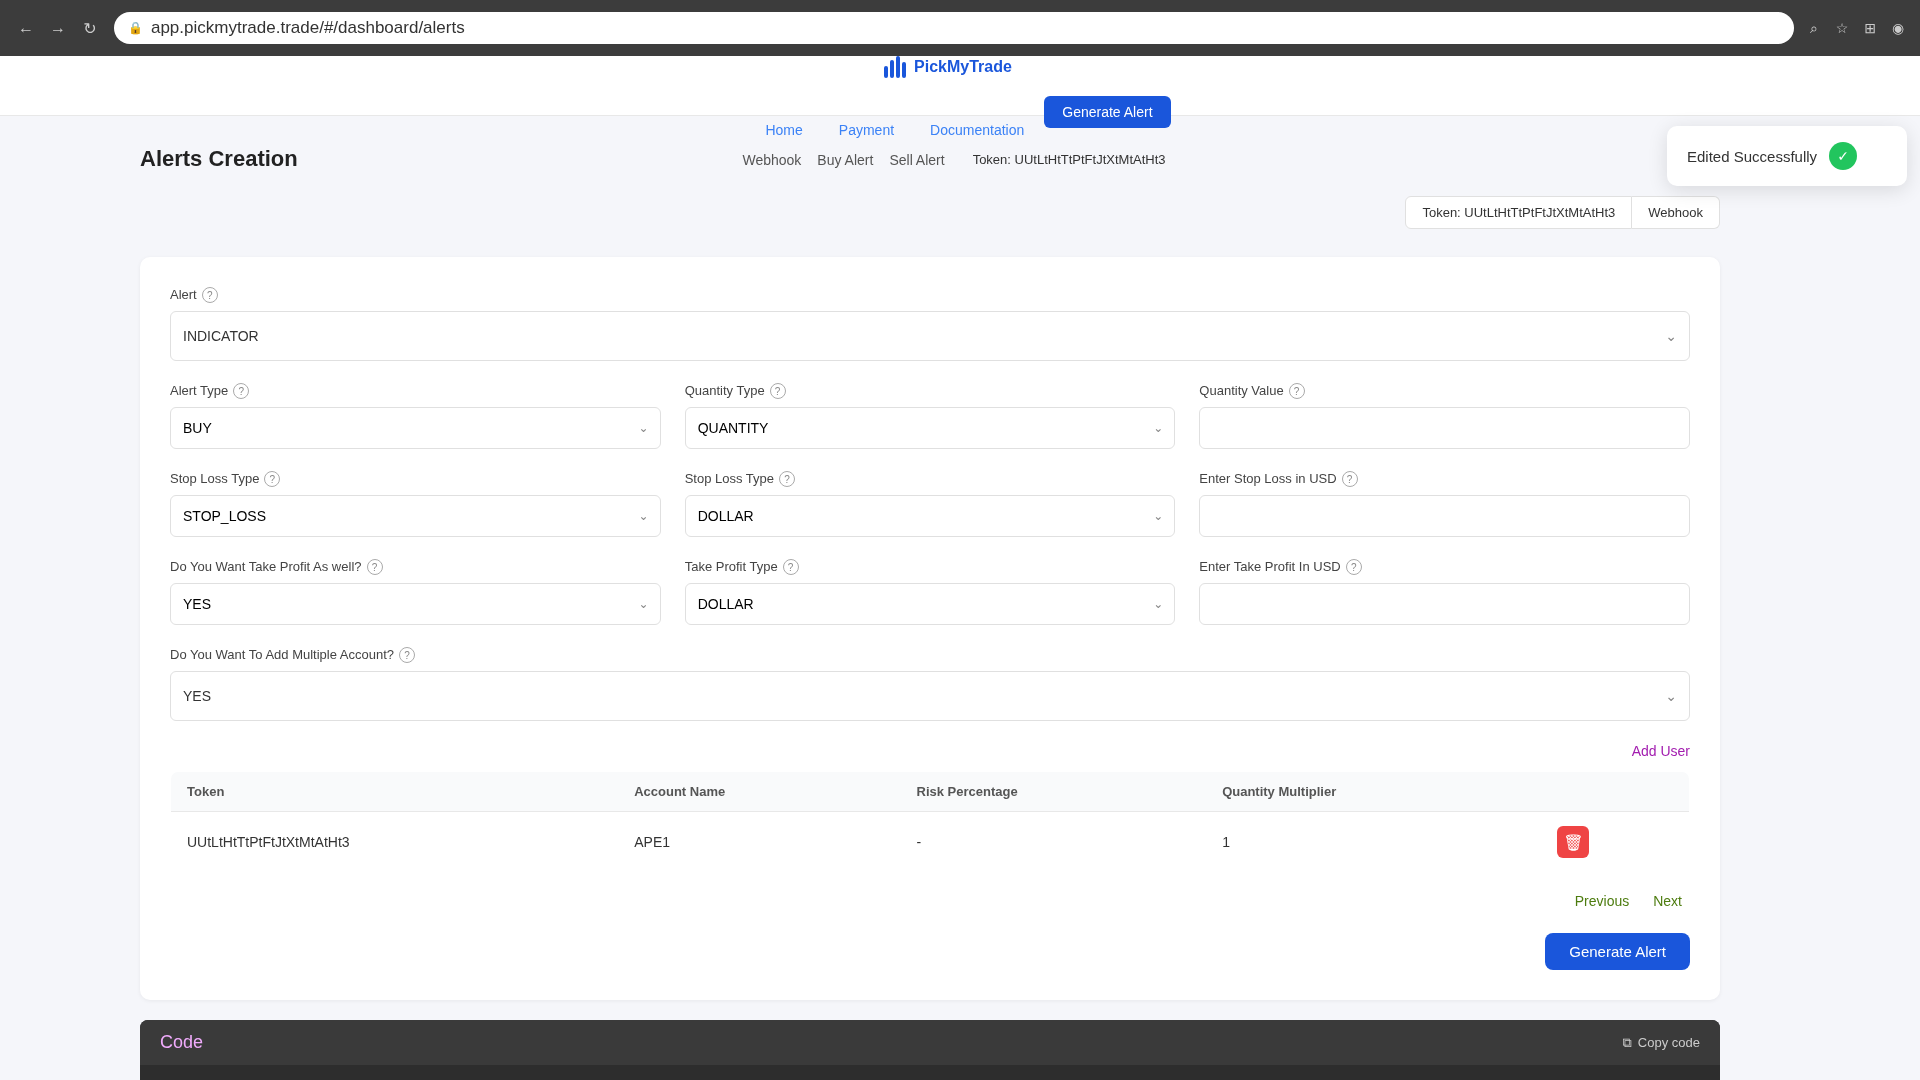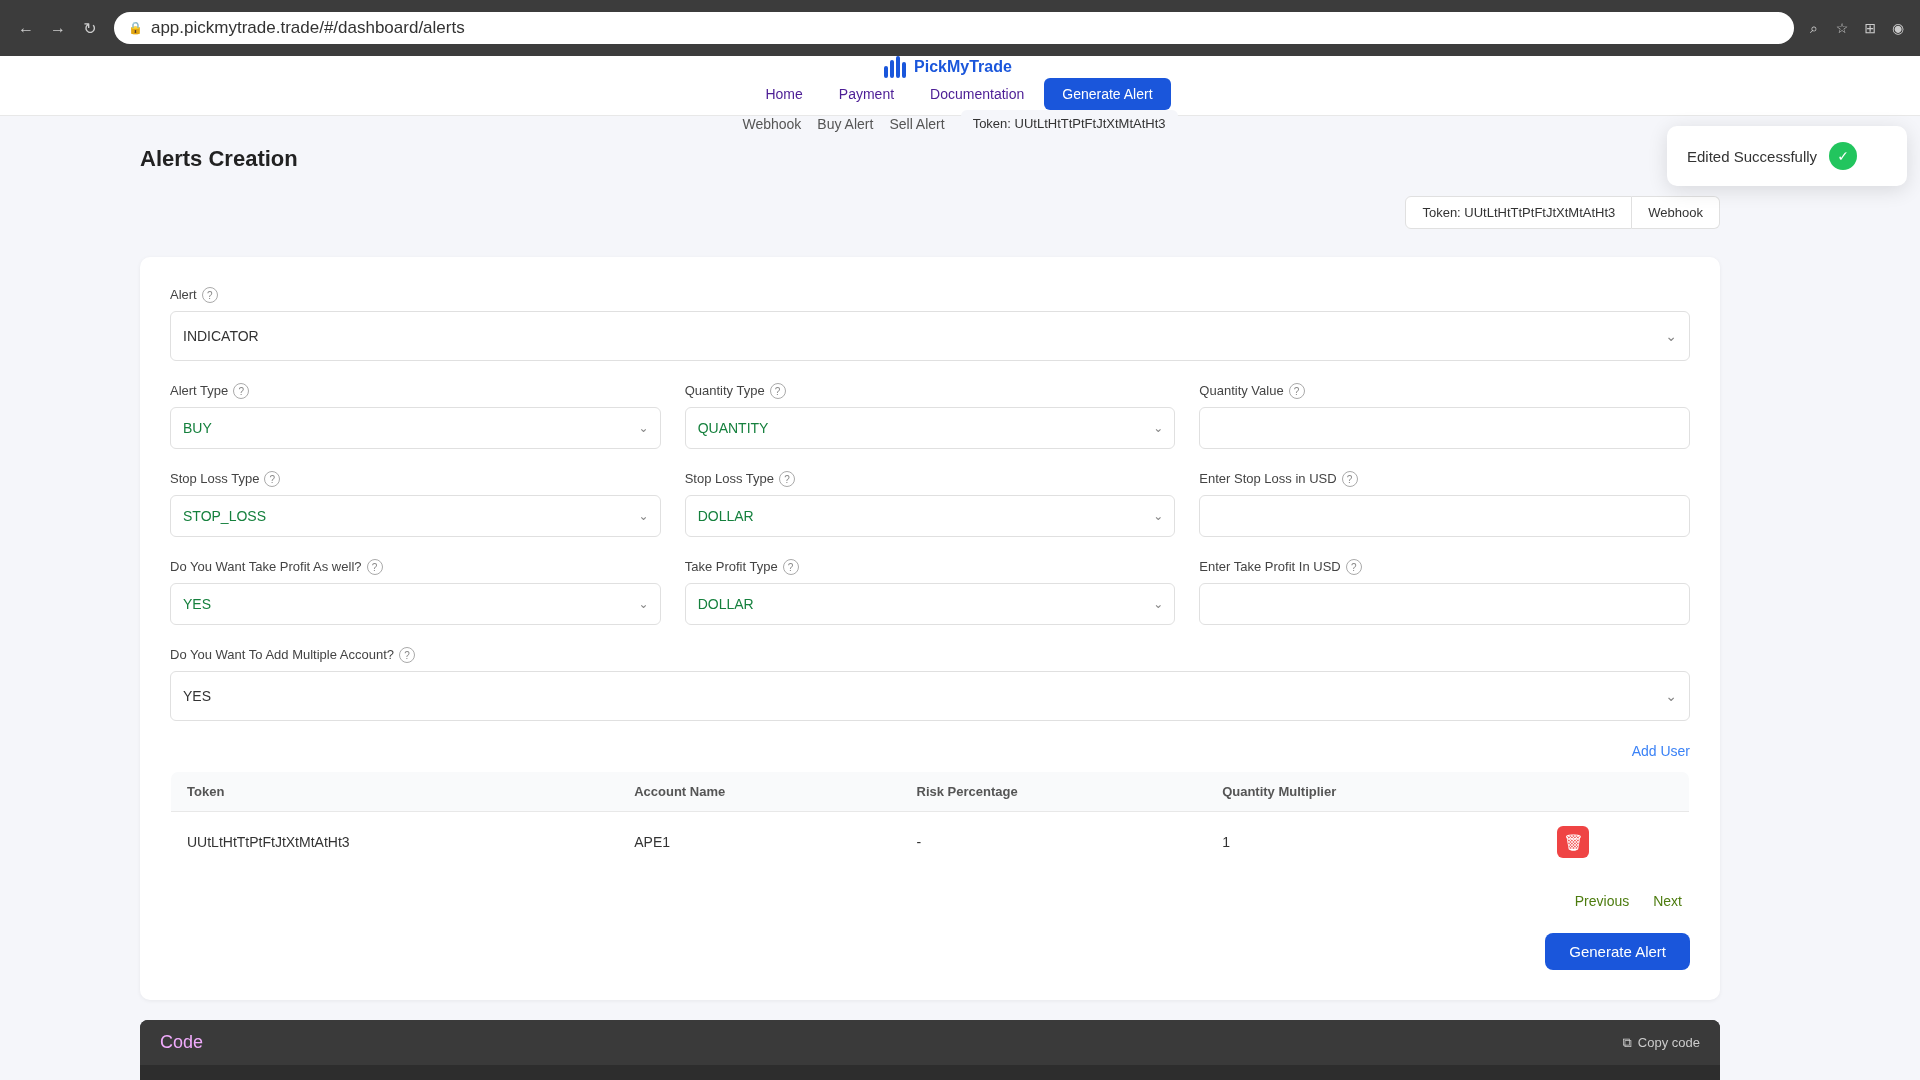--- a/index.html
+++ b/index.html
@@ -18,21 +18,21 @@
     .navbar { background: #fff; height: 60px; display: flex; align-items: center; padding: 0 24px; gap: 0; border-bottom: 1px solid #e8e8e8; position: relative; z-index: 10; flex-direction: column; }
     .navbar-brand { display: flex; align-items: center; gap: 8px; margin-right: 24px; }
     .brand-logo { display: flex; align-items: flex-end; gap: 2px; }
     .brand-bar { width: 4px; background: #1a56db; border-radius: 2px; }
     .brand-bar:nth-child(1) { height: 12px; }
     .brand-bar:nth-child(2) { height: 18px; }
     .brand-bar:nth-child(3) { height: 22px; }
     .brand-bar:nth-child(4) { height: 16px; }
     .brand-name { font-weight: 700; font-size: 16px; color: #1a56db; }
     .navbar-nav { display: flex; align-items: center; gap: 4px; flex: 1; }
-    .nav-item { padding: 8px 16px; color: #4c1d95; cursor: pointer; border-radius: 6px; font-size: 14px; }
+    .nav-item { padding: 8px 16px; color: #3b82f6; cursor: pointer; border-radius: 6px; font-size: 14px; margin-top: 36px; }
     .nav-btn-primary { background: #1a56db; color: #fff; padding: 8px 18px; border-radius: 6px; font-size: 14px; cursor: pointer; font-weight: 500; }
     .navbar-right { display: flex; align-items: center; gap: 16px; }
     .navbar-right-item { color: #555; font-size: 14px; cursor: pointer; }
     .token-badge { background: #f5f6fa; padding: 6px 12px; border-radius: 6px; font-size: 13px; color: #333; }
 
     
     .toast { position: absolute; top: 70px; right: 13px; background: #fff; border-radius: 10px; padding: 16px 20px; display: flex; align-items: center; gap: 12px; box-shadow: 0 4px 20px rgba(0,0,0,0.12); z-index: 100; min-width: 240px; }
     .toast-text { font-size: 15px; font-weight: 500; color: #333; }
     .toast-icon { width: 28px; height: 28px; background: #22c55e; border-radius: 50%; display: flex; align-items: center; justify-content: center; color: #fff; font-size: 14px; }
 
@@ -51,30 +51,30 @@
 
     .form-label { font-size: 13px; font-weight: 500; color: #444; display: flex; align-items: flex-start; gap: 5px; margin-bottom: 8px; }
     .help-icon { width: 16px; height: 16px; border-radius: 50%; border: 1.5px solid #aaa; display: inline-flex; align-items: center; justify-content: center; font-size: 10px; color: #888; cursor: pointer; }
 
     .form-row { display: grid; gap: 24px; margin-bottom: 22px; }
     .form-row-1 { grid-template-columns: 1fr; }
     .form-row-3 { grid-template-columns: 1fr 1fr 1fr; }
 
     .form-select { width: 100%; height: 42px; border: 1px solid #e0e0e0; border-radius: 6px; padding: 0 12px; font-size: 14px; color: #333; background: #fff; appearance: none; cursor: pointer; display: flex; align-items: center; justify-content: space-between; position: relative; }
     .select-wrapper { position: relative; }
-    .select-wrapper select { width: 100%; height: 42px; border: 1px solid #e0e0e0; border-radius: 6px; padding: 0 12px; font-size: 14px; color: #15803d; background: #fff; appearance: none; cursor: pointer; }
+    .select-wrapper select { width: 100%; height: 42px; border: 1px solid #e0e0e0; border-radius: 6px; padding: 0 12px; font-size: 14px; color: #000000; background: #fff; appearance: none; cursor: pointer; }
     .select-arrow { position: absolute; right: 12px; top: 50%; transform: translateY(-50%); pointer-events: none; color: #888; font-size: 12px; }
     .select-display { width: 100%; height: 50px; border: 1px solid #e0e0e0; border-radius: 6px; padding: 0 12px; font-size: 14px; color: #333; background: #fff; display: flex; align-items: center; justify-content: space-between; cursor: pointer; }
 
     .form-input { width: 100%; height: 42px; border: 1px solid #e0e0e0; border-radius: 6px; padding: 0 12px; font-size: 14px; color: #333; background: #fff; }
 
     
     .table-section { margin-top: 16px; }
     .table-header-row { display: flex; justify-content: flex-end; margin-bottom: 12px; }
-    .add-user-btn { color: #3b82f6; font-size: 14px; font-weight: 500; cursor: pointer; background: none; border: none; }
+    .add-user-btn { color: #a21caf; font-size: 14px; font-weight: 500; cursor: pointer; background: none; border: none; }
 
     .data-table { width: 100%; border-collapse: collapse; border: 1px solid #e8e8e8; border-radius: 8px; overflow: hidden; }
     .data-table th { background: #f9fafb; padding: 12px 16px; text-align: left; font-size: 13px; font-weight: 600; color: #555; border-bottom: 1px solid #e8e8e8; }
     .data-table td { padding: 14px 16px; font-size: 14px; color: #333; border-bottom: 1px solid #f0f0f0; }
     .data-table tr:last-child td { border-bottom: none; }
 
     .delete-btn { width: 32px; height: 32px; background: #ef4444; border: none; border-radius: 6px; cursor: pointer; display: flex; align-items: center; justify-content: center; color: #fff; font-size: 16px; }
 
     
     .pagination { display: flex; justify-content: flex-end; gap: 8px; margin-top: 16px; align-items: center; }

